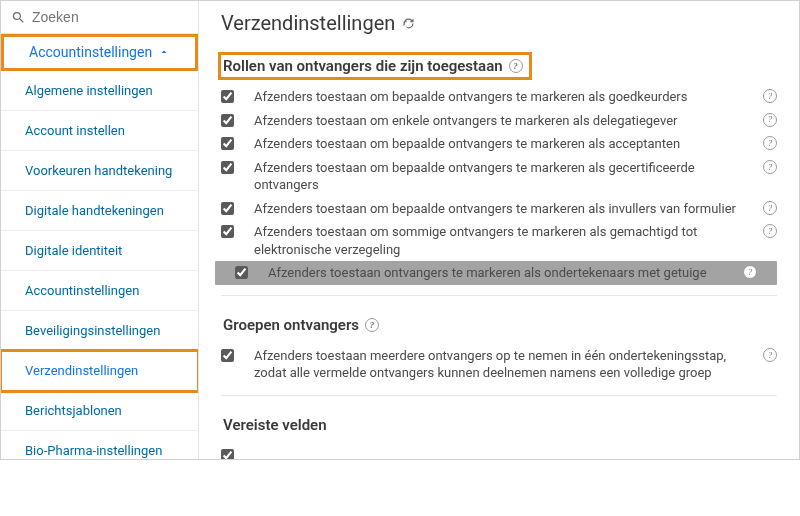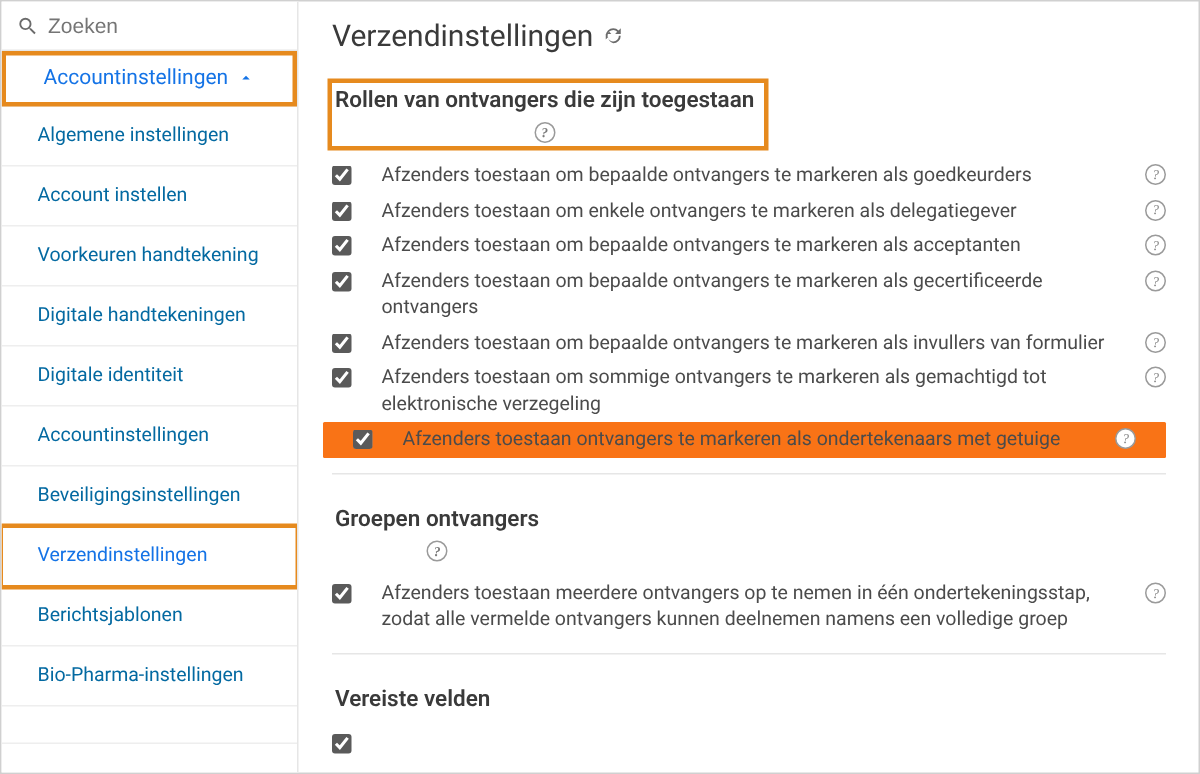--- a/index.html
+++ b/index.html
@@ -5,21 +5,21 @@
   * { box-sizing: border-box; margin: 0; padding: 0; }
   body {
     font-family: -apple-system, BlinkMacSystemFont, "Segoe UI", Roboto, Arial, sans-serif;
     font-size: 13px;
     color: #2c2c2c;
     background: #fff;
   }
   .app {
     display: flex;
     width: 800px;
-    height: 516px;
+    height: 460px;
     border: 1px solid #d0d0d0;
     box-shadow: 6px 6px 6px rgba(0,0,0,0.35);
     overflow: hidden;
   }
   
   .sidebar {
     width: 198px;
     border-right: 1px solid #e6e6e6;
     background: #fff;
     overflow-y: auto;
@@ -85,21 +85,20 @@
   .page-title svg { fill: #6b6b6b; }
   .section-head {
     font-size: 15px;
     font-weight: 600;
     color: #3a3a3a;
     display: inline-flex;
     align-items: center;
     gap: 6px;
     margin: 6px 0 8px 0;
     padding: 2px 6px 2px 2px;
-    flex-direction: column;
   }
   .section-head .info { }
   .highlight-box-c {
     outline: 3px solid #e68a1e;
     outline-offset: 0px;
   }
   .opt-list { list-style: none; margin-bottom: 10px; }
   .opt {
     display: flex;
     align-items: flex-start;
@@ -121,21 +120,21 @@
     border: 1px solid #9a9a9a;
     border-radius: 50%;
     align-items: center; justify-content: center;
     font-size: 9px; color: #7a7a7a;
     font-family: Georgia, serif;
     font-style: italic;
     cursor: help;
     background: #fff;
   }
   .opt.highlight-yellow {
-    background: #f97316;
+    background: #a3a3a3;
     padding: 3px 20px;
     margin-left: -6px;
     border-radius: 1px;
     justify-content: center;
   }
   hr.sep {
     border: none;
     border-top: 1px solid #e6e6e6;
     margin: 10px 0 12px 0;
   }

